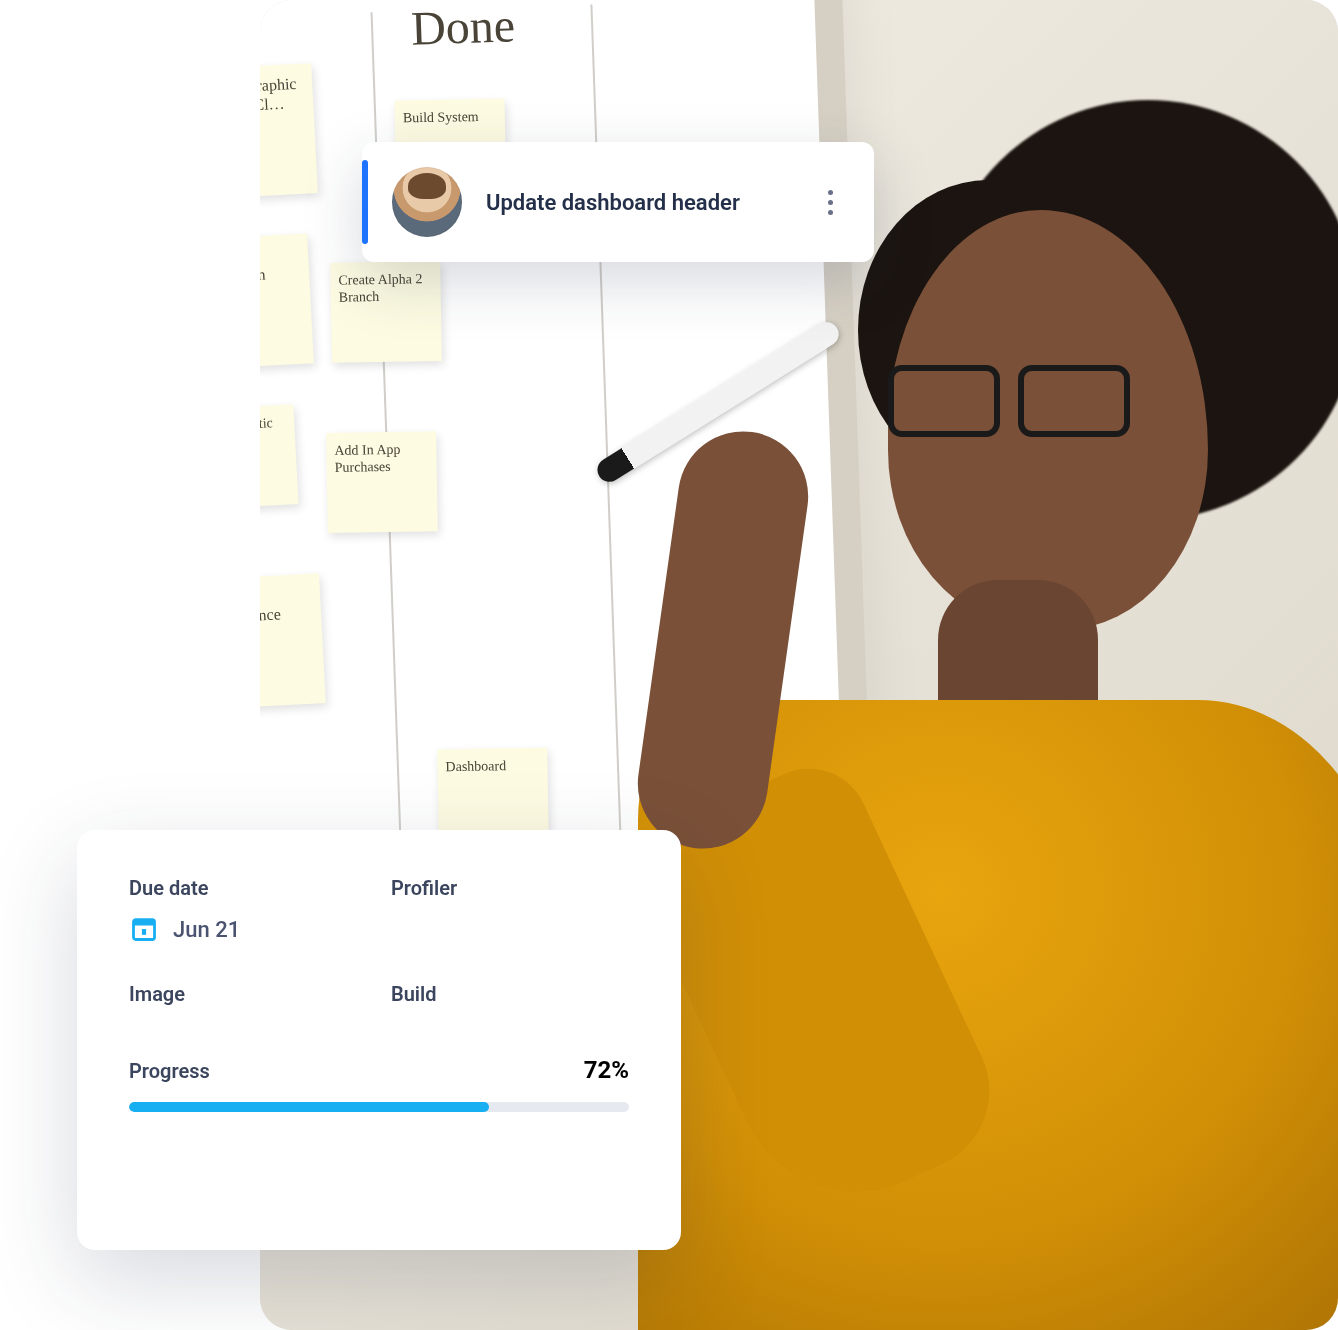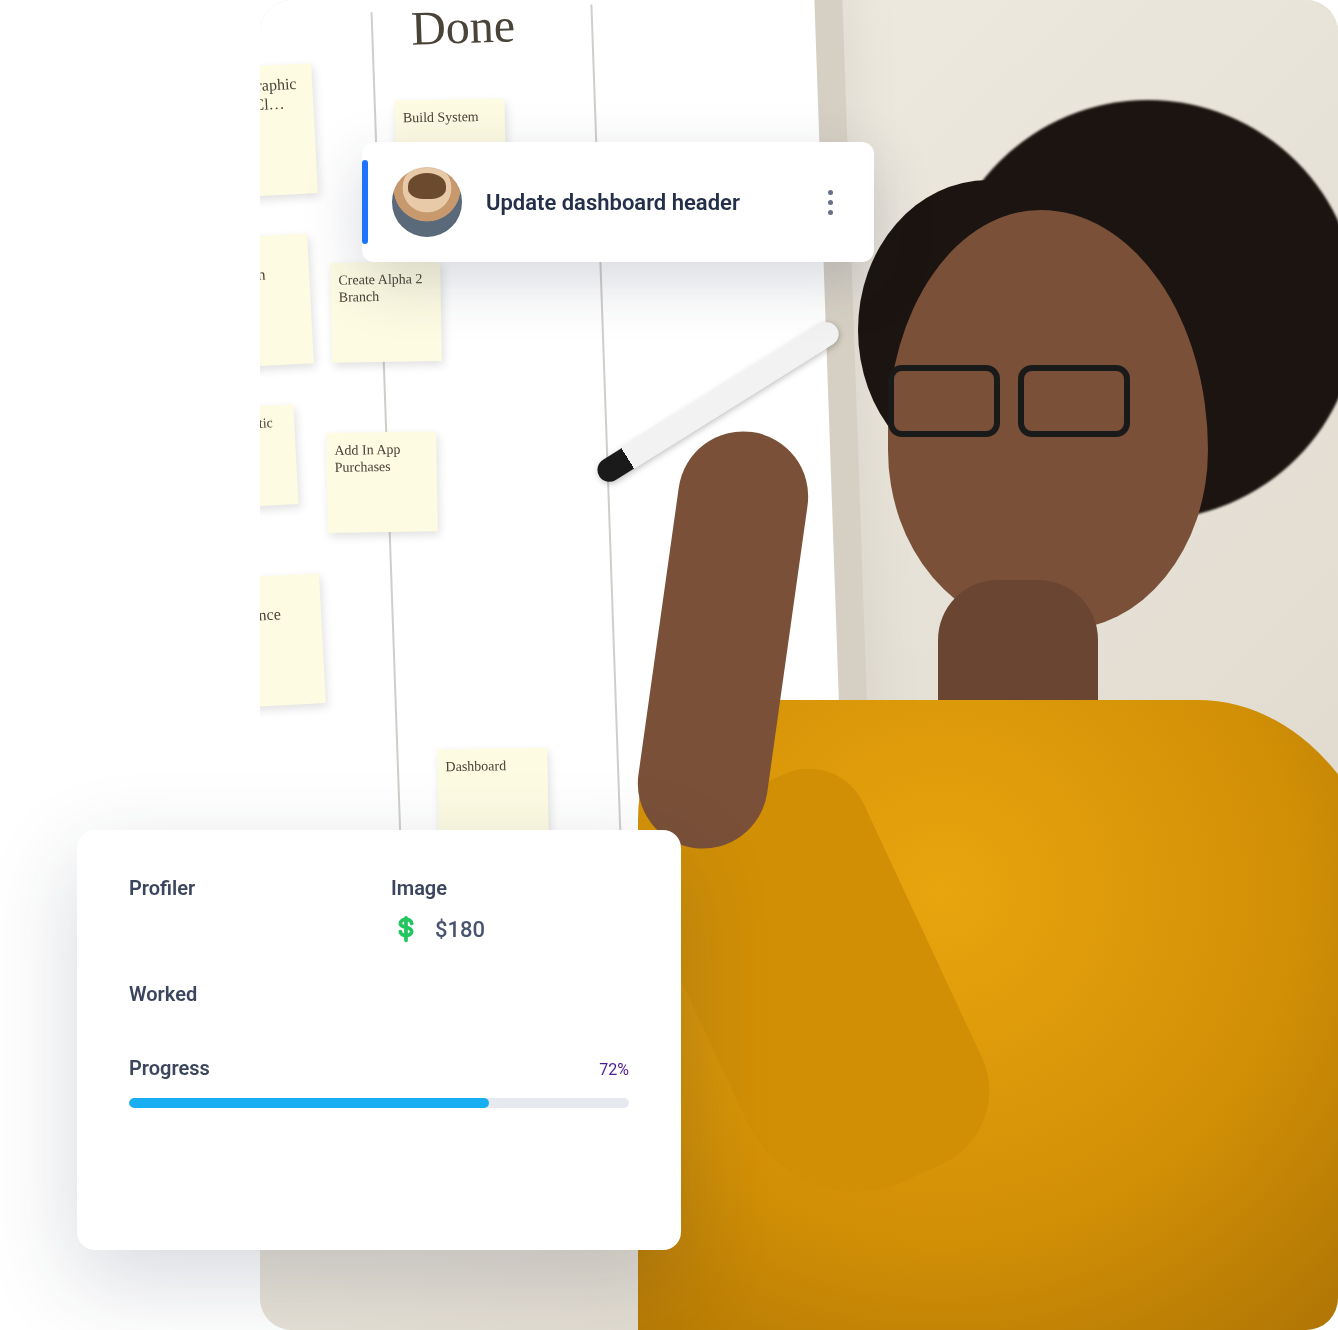--- a/index.html
+++ b/index.html
@@ -229,21 +229,21 @@
     font-weight: 600;
     color: #3b465e;
     margin-bottom: 14px;
   }
   .stat .row { display: flex; align-items: center; gap: 14px; }
   .stat .val { font-size: 22px; color: #4a5470; font-weight: 500; }
   .ic { width: 30px; height: 30px; display: inline-flex; align-items: center; justify-content: center; flex-shrink: 0; }
   .progress-block { margin-top: 36px; }
   .progress-head { display: flex; justify-content: space-between; align-items: baseline; gap: 15px; }
   .progress-head .label { font-size: 20px; font-weight: 600; color: #3b465e; }
-  .progress-head .pct { font-size: 16px; color: #4c1d95; font-weight: 400; }
+  .progress-head .pct { font-size: 24px; color: #000000; font-weight: 700; }
   .progress-bar {
     margin-top: 18px;
     width: 100%; height: 10px;
     background: #e6e9ef;
     border-radius: 5px;
     overflow: hidden;
   }
   .progress-fill { height: 100%; background: #18aef2; border-radius: 5px; }
 </style>
 </head>
@@ -285,35 +285,40 @@
   <div class="kebab">
     <span></span>
       <span></span>
       <span></span>
   </div>
 </div>
 
 <div class="stats-card">
   <div class="stats-grid">
     <div class="stat">
+      <div class="label">Due date</div>
+      <div class="row">
+        <span class="ic">
+          <svg width="28" height="28" viewBox="0 0 24 24" fill="none">
+              <rect x="3" y="4" width="18" height="17" rx="2" stroke="#18aef2" stroke-width="2.4"></rect>
+              <rect x="3" y="4" width="18" height="5" fill="#18aef2"></rect>
+              <rect x="10.2" y="12" width="3.6" height="5" fill="#18aef2"></rect>
+            </svg>
+        </span>
+        <span class="val">Jun 21</span>
+      </div>
+    </div>
+    <div class="stat">
       <div class="label">Profiler</div>
     </div>
     <div class="stat">
       <div class="label">Image</div>
-      <div class="row">
-        <span class="ic">
-          <svg width="30" height="30" viewBox="0 0 24 24" fill="none">
-              <path d="M12 3v18M16.5 7.5c0-2-2-3.2-4.5-3.2S7.5 5.5 7.5 7.5 9 10 12 10.6s4.5 1.4 4.5 3.4-2 3.2-4.5 3.2-4.5-1.2-4.5-3.2" stroke="#22c55e" stroke-width="3" stroke-linecap="round"></path>
-            </svg>
-        </span>
-        <span class="val">$180</span>
-      </div>
     </div>
     <div class="stat">
-      <div class="label">Worked</div>
+      <div class="label">Build</div>
     </div>
   </div>
   <div class="progress-block">
     <div class="progress-head">
       <span class="label">Progress</span>
       <span class="pct">72%</span>
     </div>
     <div class="progress-bar">
       <div class="progress-fill" id="progress-fill" style="width: 72%;"></div>
     </div>

